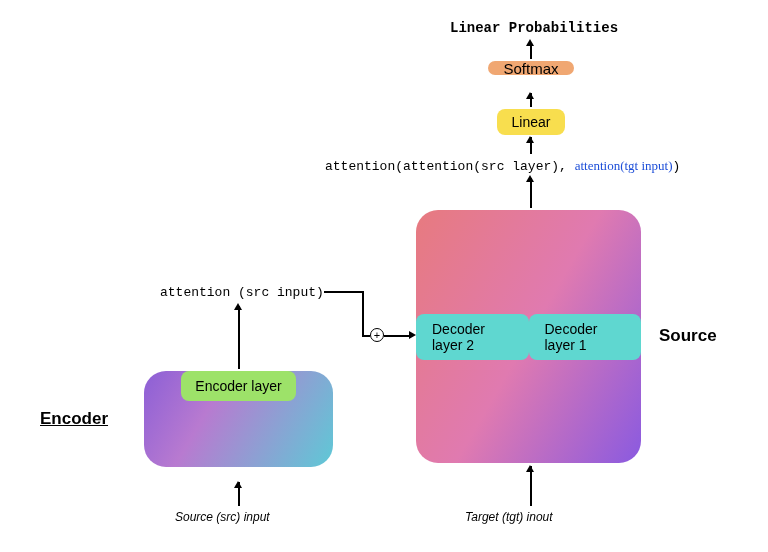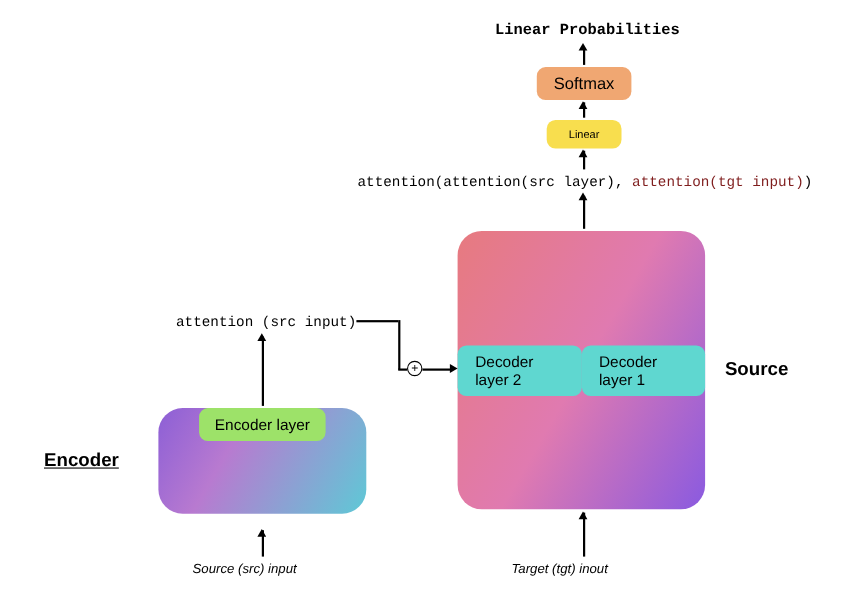--- a/index.html
+++ b/index.html
@@ -14,39 +14,39 @@
   .mono { font-family: "Courier New", Courier, monospace; }
   .abs { position: absolute; }
 
   .output-title {
     top: 20px; left: 450px;
     font-weight: bold;
     font-size: 14px;
   }
   .softmax-box {
     top: 61px; left: 488px;
-    width: 86px; height: 30px;
+    width: 86px; height: 14px;
     background: #f0a772;
     border-radius: 8px;
     display: flex; align-items: center; justify-content: center;
     font-size: 15px; font-weight: 500;
   }
   .linear-box {
     top: 109px; left: 497px;
     width: 68px; height: 26px;
     background: #f8de4e;
     border-radius: 8px;
     display: flex; align-items: center; justify-content: center;
-    font-size: 10px; font-weight: 500;
+    font-size: 14px; font-weight: 500;
   }
   .formula {
     top: 158px; left: 325px;
     font-size: 13px;
   }
-  .formula .red { color: #7f1d1d; }
+  .formula .red { color: #1d4ed8; font-family: Liberation Serif, serif; }
 
   .encoder-box {
     top: 371px; left: 144px;
     width: 189px; height: 96px;
     border-radius: 22px;
     background: linear-gradient(120deg, #8c5fd6 0%, #b87ad0 35%, #5ec9d6 100%);
     display: flex; align-items: flex-start; justify-content: center;
   }
   .encoder-layer-chip {
     padding: 7px 14px;

